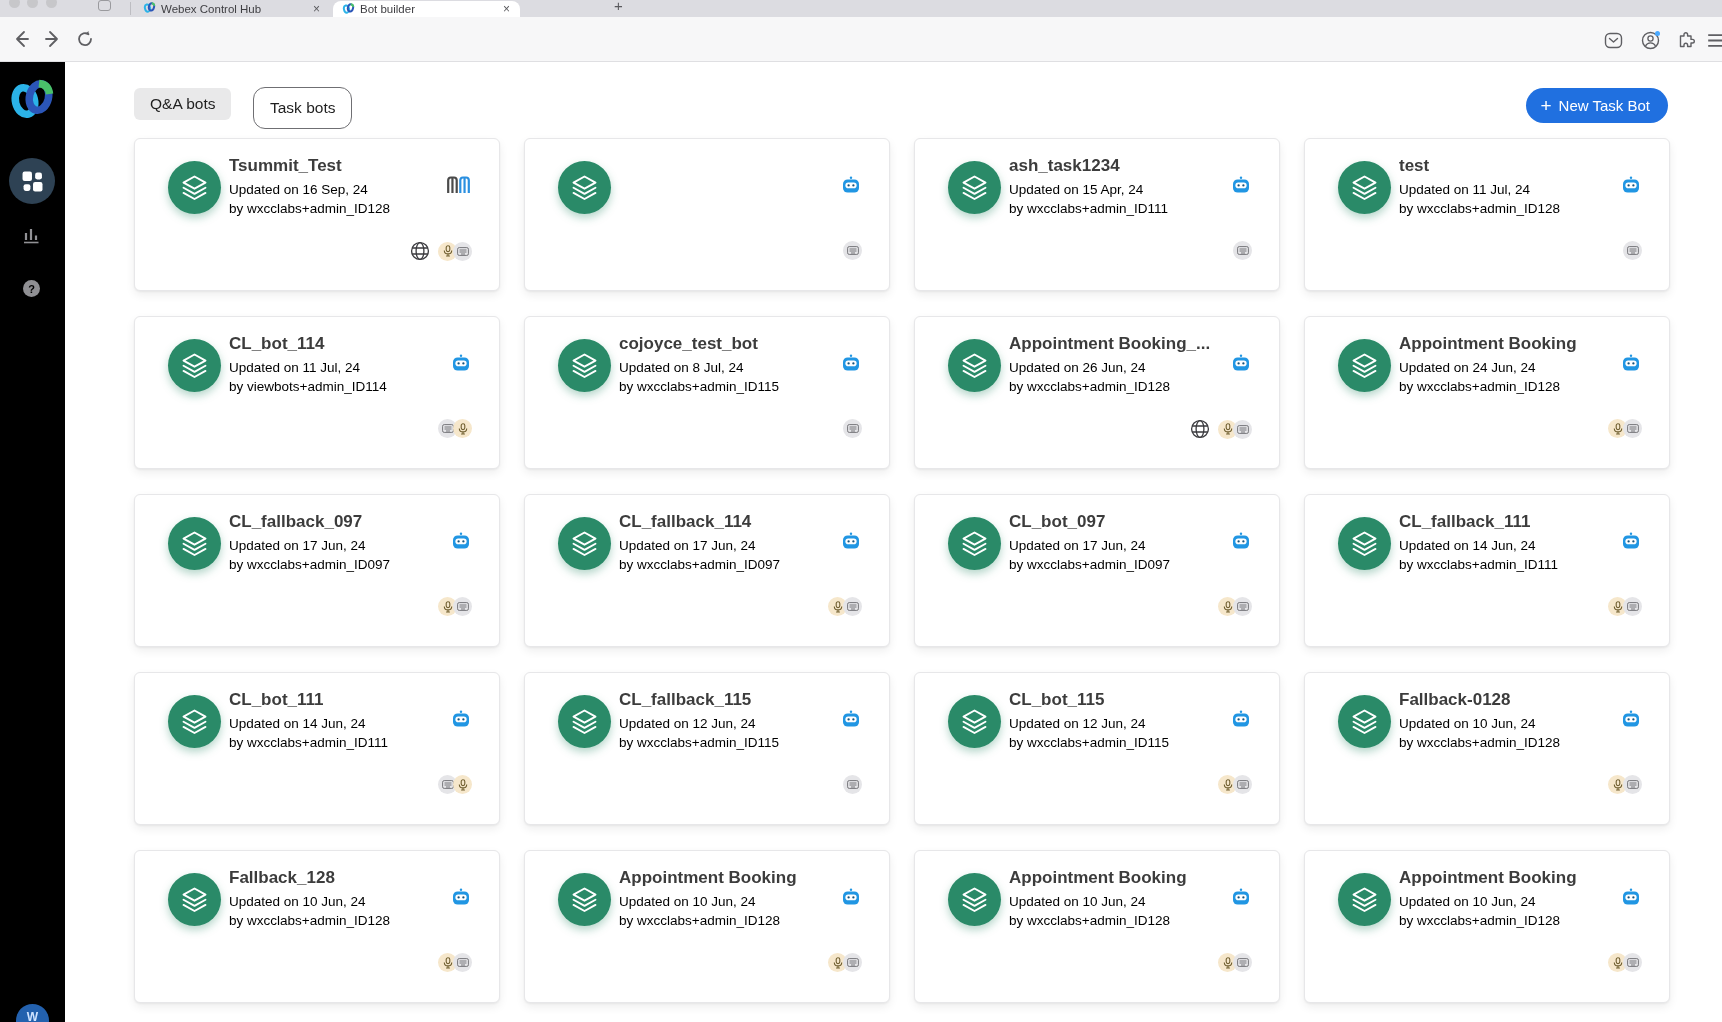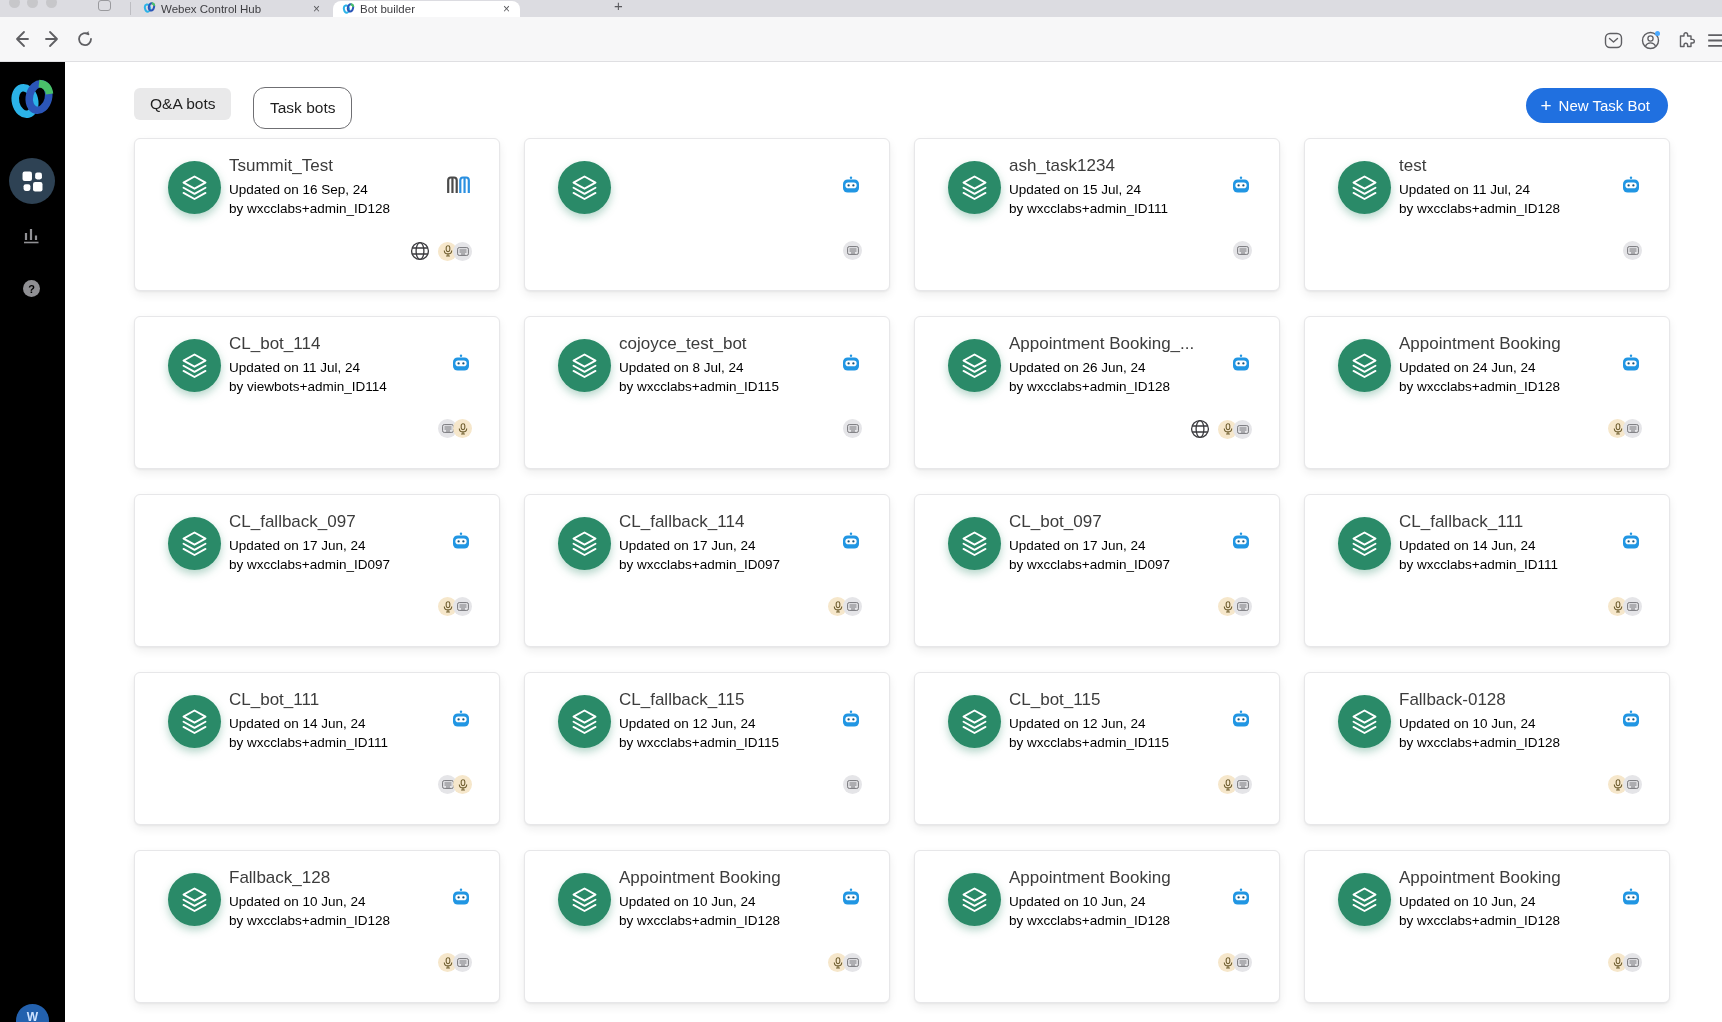--- a/index.html
+++ b/index.html
@@ -42,21 +42,21 @@
   .seg-qa{left:69px;top:26px;background:#e9e9ea;justify-content:flex-end;}
   .seg-task{left:188px;top:25px;height:42px;background:#fff;border:1.5px solid #6f6f73;border-radius:12px;}
   .btn-new{position:absolute;right:54px;top:26px;height:35px;border-radius:18px;background:#2070e0;color:#fff;font-size:15px;display:flex;align-items:center;padding:0 18px 0 14px;}
   .btn-new .plus{font-size:19px;font-weight:400;margin-right:7px;line-height:1;}
 
   .grid{position:absolute;left:69px;top:76px;display:grid;grid-template-columns:repeat(4,366px);grid-auto-rows:153px;column-gap:24px;row-gap:25px;}
   .card{position:relative;background:#fff;border:1px solid #e7e7e9;border-radius:6px;
         box-shadow:0 1px 2px rgba(0,0,0,.05),0 4px 10px rgba(0,0,0,.07);}
   .bot-avatar{position:absolute;left:33px;top:22px;width:53px;height:53px;border-radius:50%;background:#2a8a68;display:flex;align-items:center;justify-content:center;box-shadow:0 4px 9px rgba(42,138,104,.35);}
   .bot-info{position:absolute;left:94px;top:16px;}
-  .bot-name{font-size:17px;font-weight:normal;color:#3c3c3c;line-height:21px;margin-bottom:5px;white-space:nowrap;}
+  .bot-name{font-size:17px;font-weight:bold;color:#3c3c3c;line-height:21px;margin-bottom:5px;white-space:nowrap;}
   .bot-meta{font-size:13.5px;color:#000000;line-height:18.5px;white-space:nowrap;}
   .corner{position:absolute;right:29px;top:37px;}
   .channels{position:absolute;right:27px;top:102px;display:flex;align-items:center;}
   .chip{width:19px;height:19px;border-radius:50%;display:flex;align-items:center;justify-content:center;}
   .chip.mic{background:#f6e7cb;}
   .chip.keyboard{background:#e5e5e8;}
   .chip + .chip{margin-left:-4px;}
   .globe-chip{width:20px;height:20px;margin-right:8px;display:flex;align-items:center;justify-content:center;}
 </style>
 </head>
@@ -232,21 +232,21 @@
   <div class="card">
     <div class="bot-avatar">
       <svg width="31" height="31" viewBox="0 0 24 24" fill="none" stroke="#fff" stroke-width="1.5" stroke-linejoin="round" stroke-linecap="round">
         <path d="M12 3.5 L20.5 8.2 L12 12.9 L3.5 8.2 Z"></path>
         <path d="M3.5 12.2 L12 16.9 L20.5 12.2"></path>
         <path d="M3.5 16.2 L12 20.9 L20.5 16.2"></path>
       </svg>
     </div>
     <div class="bot-info">
       <div class="bot-name">ash_task1234</div>
-      <div class="bot-meta">Updated on 15 Jul, 24</div>
+      <div class="bot-meta">Updated on 15 Apr, 24</div>
       <div class="bot-meta">by wxcclabs+admin_ID111</div>
     </div>
     <div class="corner"><svg width="18" height="18" viewBox="0 0 18 18">
   <circle cx="9" cy="1.7" r="1.2" fill="#2196e3"></circle>
   <rect x="1" y="3.4" width="16" height="13.2" rx="4.6" fill="#2196e3"></rect>
   <rect x="3.4" y="6.6" width="11.2" height="5.6" rx="2.8" fill="#fff"></rect>
   <circle cx="6.6" cy="9.4" r="1.15" fill="#18537a"></circle>
   <circle cx="11.4" cy="9.4" r="1.15" fill="#18537a"></circle>
 </svg></div>
     <div class="channels">

